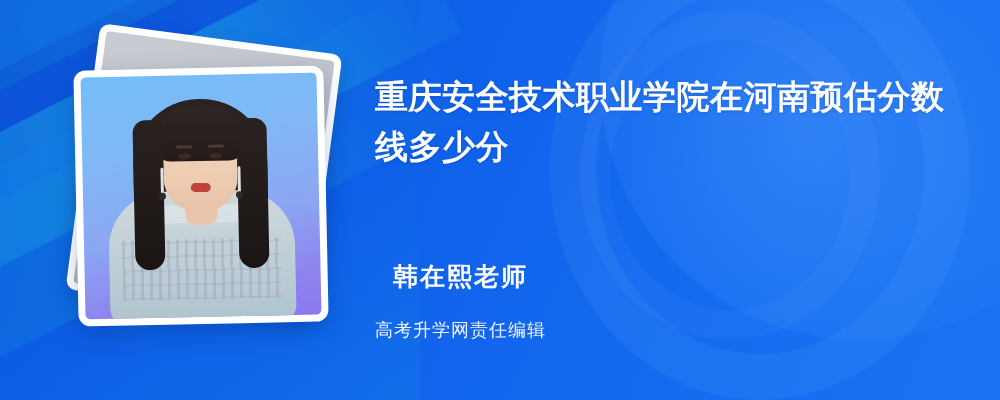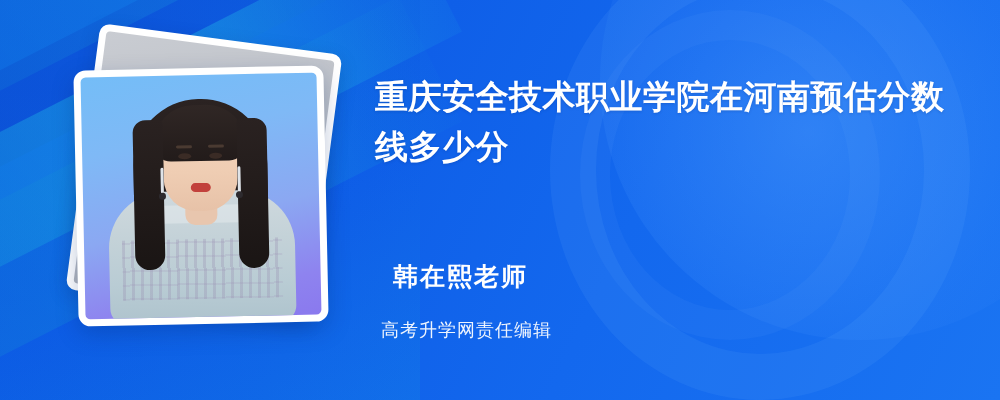--- a/index.html
+++ b/index.html
@@ -263,21 +263,21 @@
     left: 18px;
     margin: 0;
     color: #ffffff;
     font-size: 25px;
     font-weight: bold;
     letter-spacing: 2px;
   }
   .author-role {
     position: absolute;
     top: 318px;
-    left: 6px;
+    left: 0;
     margin: 0;
     color: rgba(255,255,255,0.93);
     font-size: 18px;
     font-weight: normal;
     letter-spacing: 1px;
   }
 </style>
 </head>
 <body>
 

